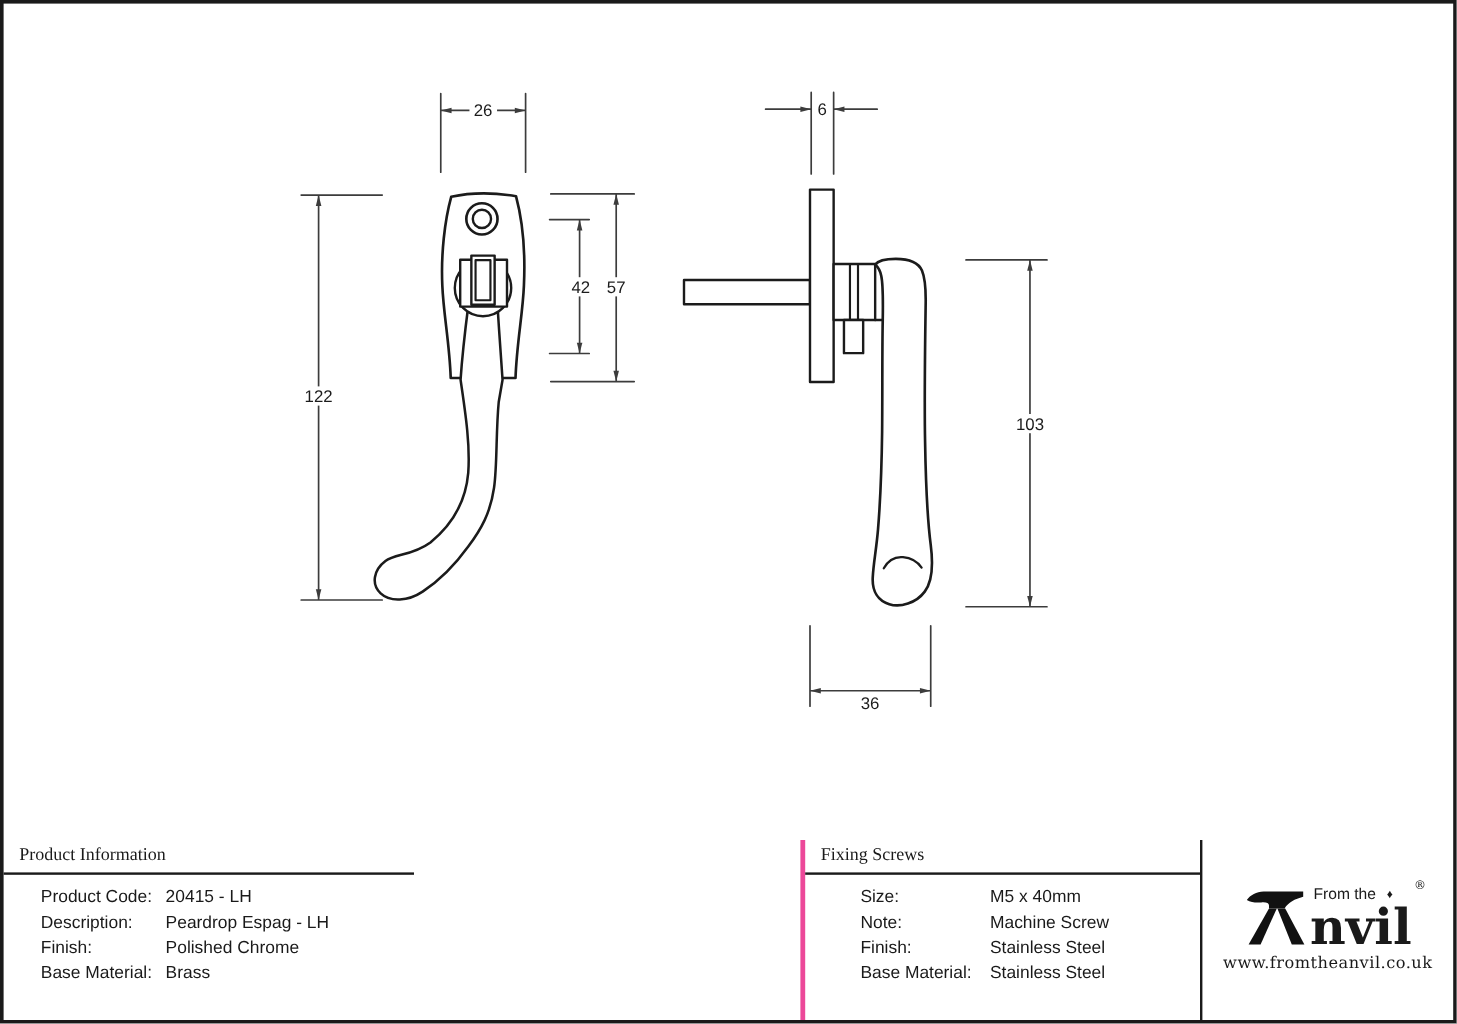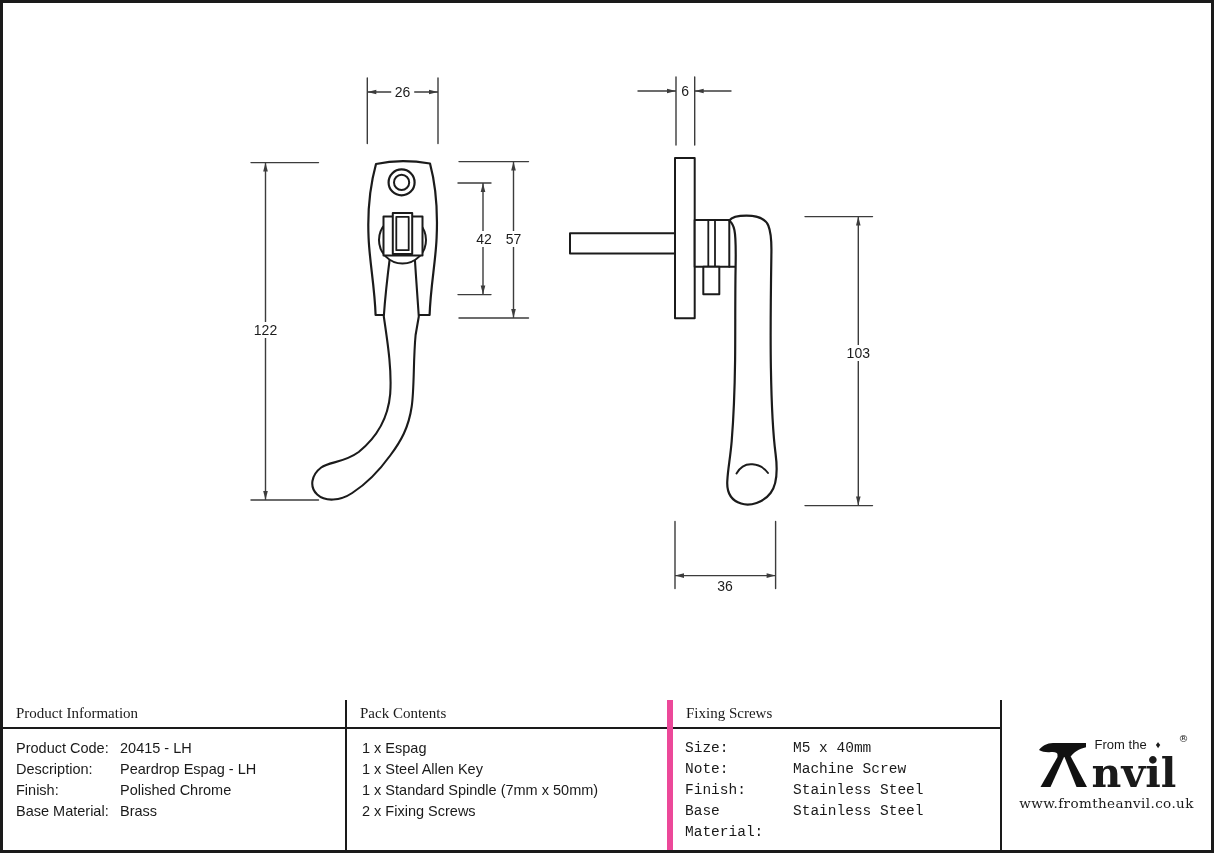--- a/index.html
+++ b/index.html
@@ -19,33 +19,33 @@
   
   .note-row{
     position:absolute;left:3px;right:3px;top:668px;height:30px;
     border-top:2px solid #1a1a1a;border-bottom:2px solid #1a1a1a;
     display:flex;align-items:center;padding-left:13px;font-size:14.5px;
   }
   
   .tcol{position:absolute;top:700px;bottom:3px;box-sizing:border-box;}
   .tcol.c1{left:3px;width:342px;}
   .tcol.c2{left:345px;width:322px;border-left:2px solid #1a1a1a;}
-  .tcol.c3{left:667px;width:333px;border-left:6px solid #ec4899;}
+  .tcol.c3{left:667px;width:333px;border-left:4px solid #ec4899;}
   .tcol.c4{left:1000px;right:3px;border-left:2px solid #1a1a1a;}
   .thead{
     height:27px;border-bottom:2px solid #1a1a1a;display:flex;align-items:center;
     padding-left:13px;font-size:15px;font-family:Liberation Serif, serif;
   }
   .tbody{padding:9px 0 0 13px;font-size:14.5px;line-height:21px;}
   .kv{display:flex;}
-  .kv .k{width:104px;flex:none;}
+  .kv .k{width:104px;flex:none;margin-left:18px;}
   .c3 .kv .k{width:108px;}
   .items div{white-space:nowrap;}
   .c2 .tbody{padding-left:15px;}
-  .c3 .tbody{padding-left:12px;font-family:Liberation Mono, monospace;}
+  .c3 .tbody{padding-left:28px;}
   
   .logo-cell{height:100%;display:flex;flex-direction:column;align-items:center;justify-content:center;}
   .logo-main{position:relative;display:flex;align-items:flex-end;}
   .logo-a{display:block;}
   .logo-nvil{
     font-family:"DejaVu Serif", serif;font-weight:bold;font-size:41px;line-height:0.80;
     letter-spacing:0px;margin-left:1px;
   }
   .logo-fromthe{
     position:absolute;top:-3px;left:58px;font-family:Liberation Sans, sans-serif;font-size:13px;
@@ -183,29 +183,20 @@
         <span class="k">Finish:</span>
         <span class="v">Polished Chrome</span>
       </div>
       <div class="kv">
         <span class="k">Base Material:</span>
         <span class="v">Brass</span>
       </div>
     </div>
   </div>
 
-  <div class="tcol c2">
-    <div class="thead">Pack Contents</div>
-    <div class="tbody items">
-      <div>1 x Espag</div>
-      <div>1 x Steel Allen Key</div>
-      <div>1 x Standard Spindle (7mm x 50mm)</div>
-      <div>2 x Fixing Screws</div>
-    </div>
-  </div>
 
   <div class="tcol c3">
     <div class="thead">Fixing Screws</div>
     <div class="tbody">
       <div class="kv">
         <span class="k">Size:</span>
         <span class="v">M5 x 40mm</span>
       </div>
       <div class="kv">
         <span class="k">Note:</span>

